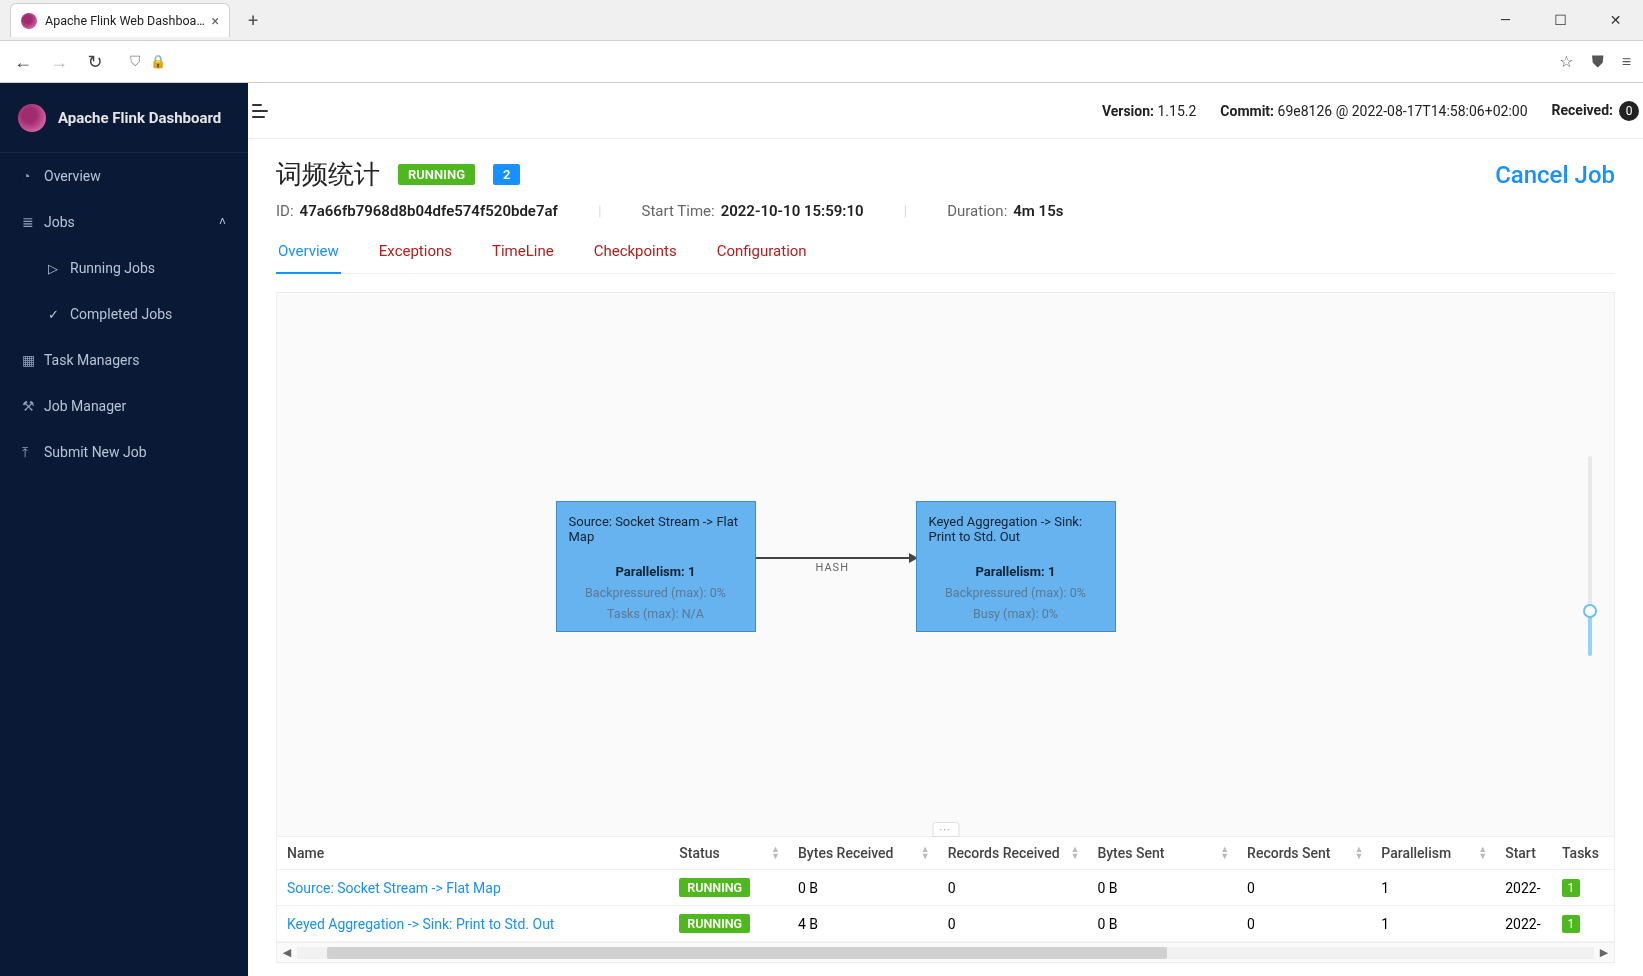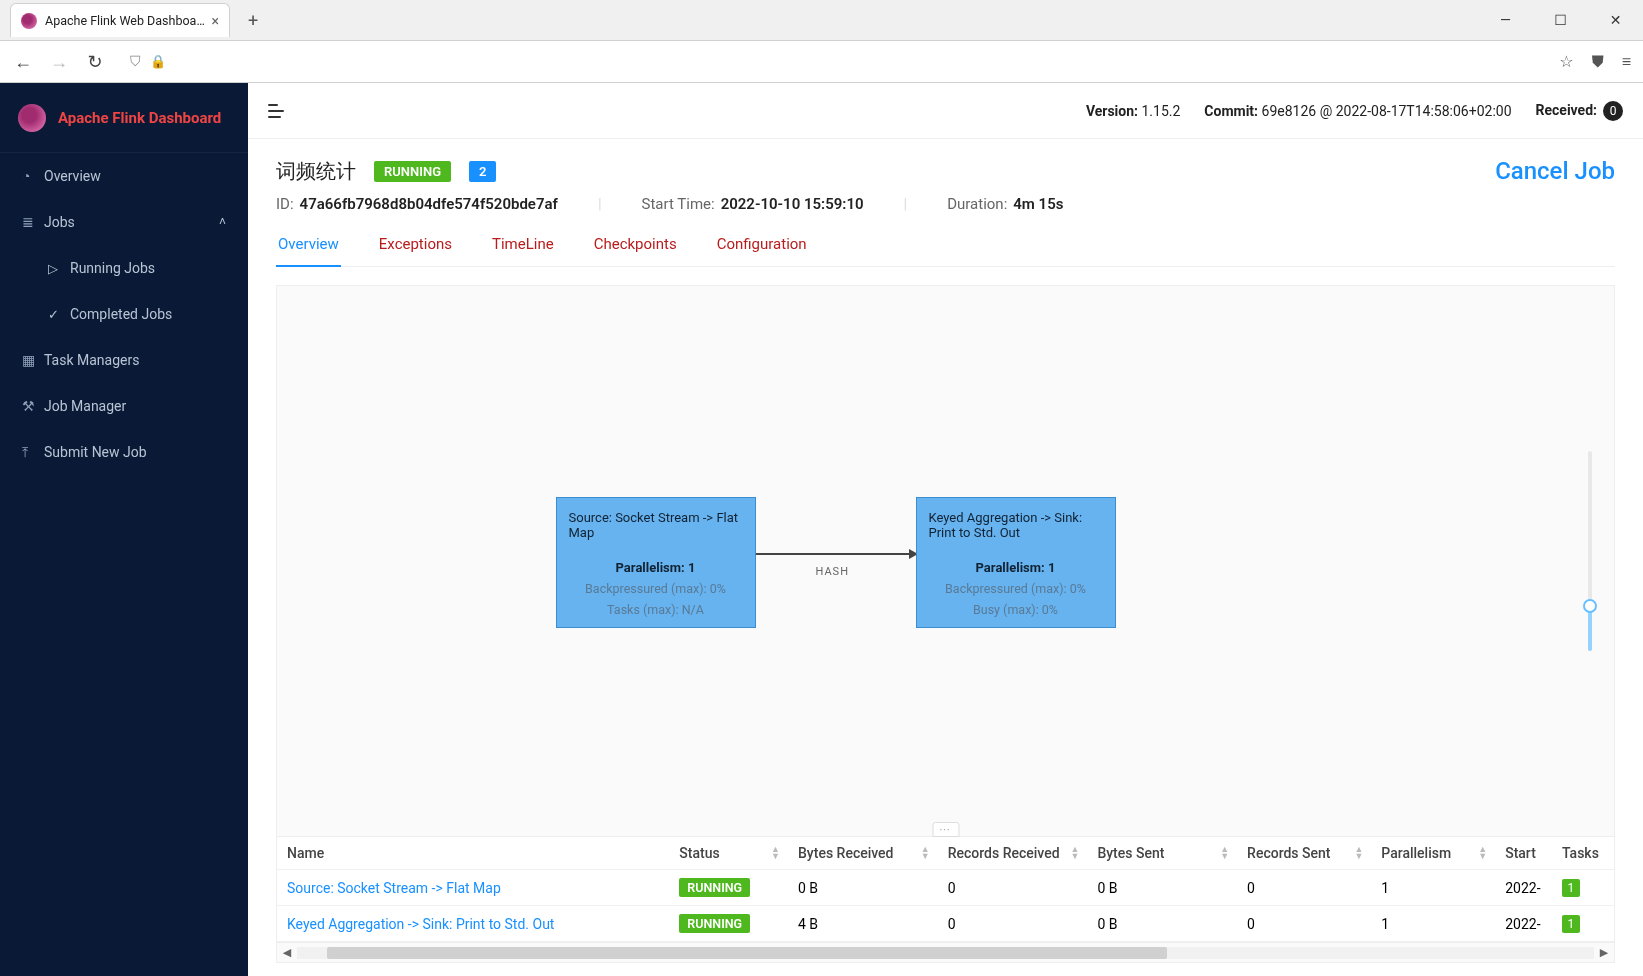--- a/index.html
+++ b/index.html
@@ -25,39 +25,39 @@
   .url-box .url-host { color: #888; }
   .url-box .url-path { color: #333; }
   .addr-right { display: flex; gap: 18px; align-items: center; }
   .addr-right .icon { font-size: 16px; color: #555; cursor: pointer; }
 
   
   .app { width: 100%; height: calc(100% - 82px); display: flex; }
   .sidebar { width: 248px; background: #0a1a36; color: #cfd8e3; display: flex; flex-direction: column; }
   .sidebar-header { display: flex; align-items: center; gap: 12px; height: 70px; padding: 0 18px; border-bottom: 1px solid rgba(255,255,255,0.05); }
   .sidebar-logo { width: 28px; height: 28px; border-radius: 50%; background: radial-gradient(circle at 40% 40%, #a02b6f 30%, #d96aa8 80%); }
-  .sidebar-title { font-size: 15px; font-weight: 700; color: #ef4444; }
+  .sidebar-title { font-size: 15px; font-weight: 700; color: #e5e5e5; }
   .nav-item { display: flex; align-items: center; height: 46px; padding: 0 22px; font-size: 14px; color: #b8c4d4; cursor: pointer; }
   .nav-item .icon { width: 22px; font-size: 14px; color: #8ea0b8; }
   .nav-item .expand { margin-left: auto; font-size: 12px; }
   .nav-subitem { display: flex; align-items: center; height: 46px; padding-left: 48px; font-size: 14px; color: #b8c4d4; cursor: pointer; }
   .nav-subitem .icon { width: 22px; font-size: 13px; }
 
   .main { flex: 1; background: #fff; display: flex; flex-direction: column; overflow: hidden; }
-  .topbar { height: 56px; border-bottom: 1px solid #eee; display: flex; align-items: center; padding: 0 20px; font-size: 14px; color: #222; }
+  .topbar { height: 56px; border-bottom: 1px solid #eee; display: flex; align-items: center; padding: 0 4px; font-size: 14px; color: #222; }
   .hamburger { width: 18px; height: 14px; display: flex; flex-direction: column; justify-content: space-between; cursor: pointer; margin-right: auto; }
   .hamburger span { height: 2px; background: #333; border-radius: 1px; }
   .hamburger span:nth-child(1){ width: 10px; } .hamburger span:nth-child(2){ width: 16px; } .hamburger span:nth-child(3){ width: 13px; }
   .topbar .meta { display: flex; gap: 24px; align-items: center; }
   .topbar .meta b { font-weight: 700; }
   .msg-badge { display: inline-flex; min-width: 20px; height: 20px; background: #222; color: #fff; border-radius: 10px; align-items: center; justify-content: center; font-size: 12px; margin-left: 6px; }
 
   .content { flex: 1; padding: 18px 28px 14px 28px; display: flex; flex-direction: column; overflow: hidden; }
   .job-header { display: flex; align-items: center; gap: 18px; }
-  .job-name { font-size: 20px; color: #222; }
+  .job-name { font-size: 26px; color: #222; }
   .badge { padding: 3px 10px; font-size: 13px; font-weight: 600; color: #fff; border-radius: 2px; }
   .badge.green { background: #4fb81e; }
   .badge.blue { background: #1890ff; }
   .cancel-job { margin-left: auto; color: #1890ff; font-size: 24px; font-weight: 500; cursor: pointer; }
   .job-sub { display: flex; gap: 40px; font-size: 15px; color: #555; margin-top: 10px; }
   .job-sub .kv span.label { color: #666; }
   .job-sub .kv span.val { font-weight: 600; color: #222; margin-left: 6px; }
   .job-sub .sep { color: #ddd; }
 
   .tabs { display: flex; gap: 36px; margin-top: 22px; border-bottom: 1px solid #eee; }
@@ -67,21 +67,21 @@
   .graph-panel { flex: 1; margin-top: 18px; background: #fafafa; border: 1px solid #eee; position: relative; display: flex; align-items: center; justify-content: center; }
   .graph-inner { position: relative; width: 780px; height: 200px; }
   .node { position: absolute; width: 200px; background: #66b3f0; border: 1px solid #3a8dd0; padding: 12px 12px 10px 12px; font-size: 13px; color: #123; text-align: center; }
   .node .n-title { text-align: left; font-size: 13px; color: #123; }
   .node .n-para { font-weight: 700; margin-top: 20px; }
   .node .n-metric { color: #5a7a95; font-size: 12.5px; margin-top: 6px; }
   .node.left { left: 0; top: 36px; }
   .node.right { left: 360px; top: 36px; }
   .edge { position: absolute; left: 200px; top: 92px; width: 160px; height: 2px; background: #444; }
   .edge::after { content: ""; position: absolute; right: -2px; top: -4px; border-left: 9px solid #444; border-top: 5px solid transparent; border-bottom: 5px solid transparent; }
-  .edge-label { position: absolute; left: 260px; top: 104px; font-size: 11px; letter-spacing: 1px; color: #666; }
+  .edge-label { position: absolute; left: 260px; top: 96px; font-size: 11px; letter-spacing: 1px; color: #666; }
   .zoom-slider { position: absolute; right: 22px; top: 30%; width: 4px; height: 200px; background: #e8e8e8; border-radius: 2px; }
   .zoom-handle { position: absolute; left: -5px; top: 148px; width: 14px; height: 14px; border-radius: 50%; background: #fff; border: 2px solid #69c0ff; cursor: grab; }
   .zoom-track-fill { position: absolute; left: 0; top: 156px; width: 4px; height: 44px; background: #94d3ff; border-radius: 2px; }
   .split-handle { position: absolute; left: 50%; bottom: -1px; transform: translateX(-50%); font-size: 11px; color: #aaa; letter-spacing: 2px; border: 1px solid #ddd; border-radius: 3px 3px 0 0; padding: 0 6px; background: #fff; cursor: row-resize; }
 
   .table-wrap { border: 1px solid #eee; border-top: none; }
   table { width: 100%; border-collapse: collapse; table-layout: fixed; font-size: 14px; }
   th, td { text-align: left; padding: 8px 10px; border-bottom: 1px solid #f0f0f0; white-space: nowrap; overflow: hidden; text-overflow: ellipsis; }
   th { font-weight: 500; color: #444; position: relative; }
   th .sort { position: absolute; right: 8px; top: 50%; transform: translateY(-50%); font-size: 9px; color: #bbb; line-height: 7px; }

